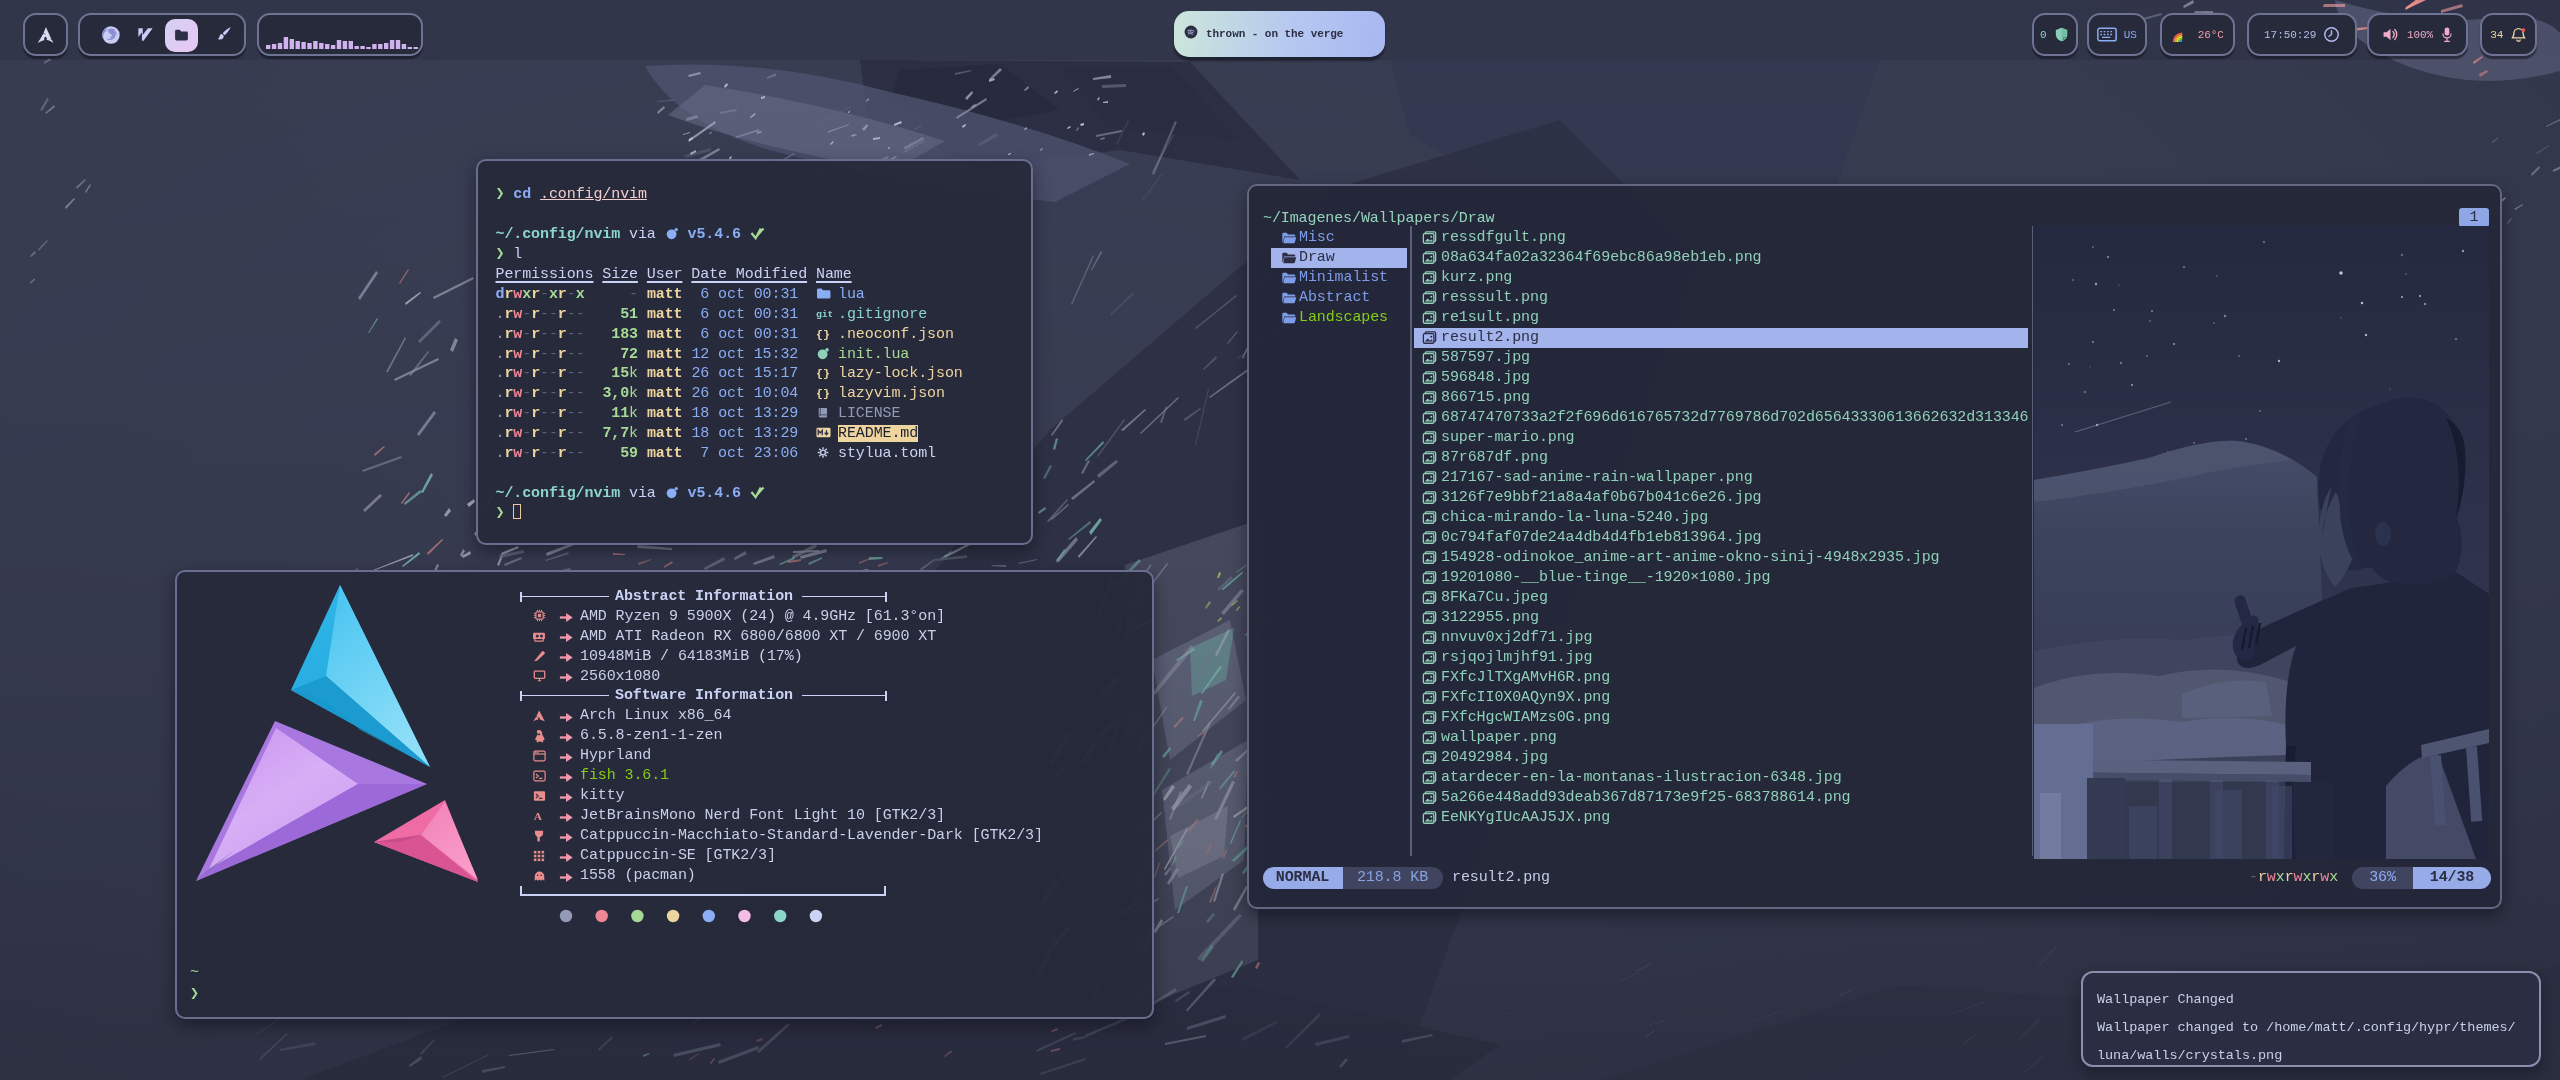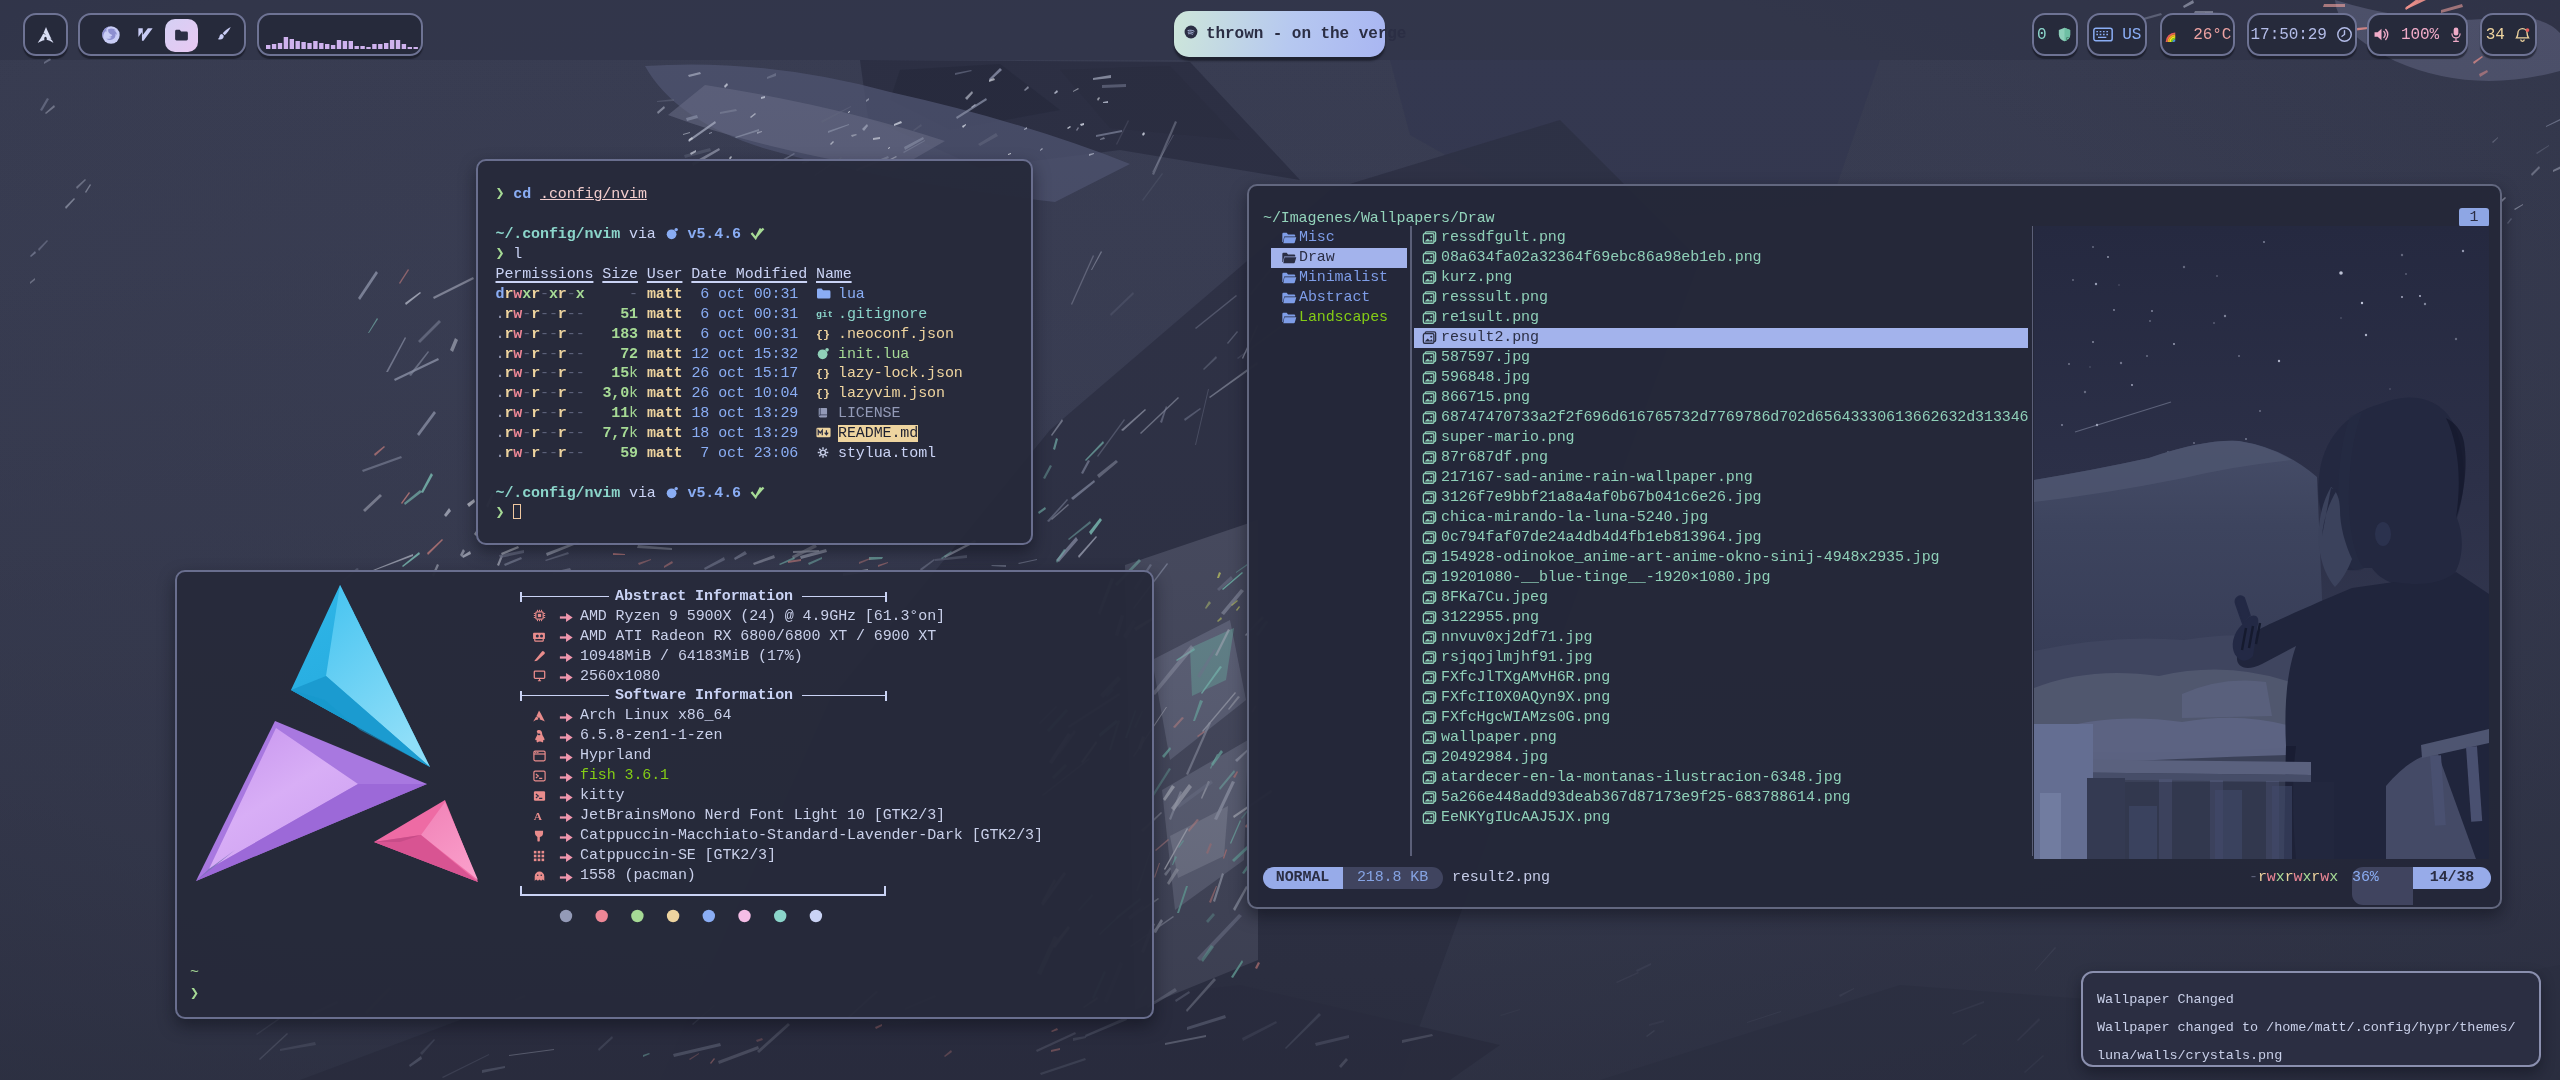--- a/index.html
+++ b/index.html
@@ -1,20 +1,20 @@
 <!DOCTYPE html>
 <html><head><meta charset="utf-8"><style>
 *{margin:0;padding:0;box-sizing:border-box}
 html,body{width:2560px;height:1080px;overflow:hidden;background:#383c51}
 body{font-family:"Liberation Mono",monospace;position:relative}
 .abs{position:absolute}
 .win{position:absolute;background:rgba(38,41,58,0.965);border:2px solid #696e8e;border-radius:10px;box-shadow:0 7px 16px rgba(12,14,24,0.5)}
 .mono{font-size:15px;line-height:19.95px;letter-spacing:-0.1px;white-space:pre;color:#cad3f5}
 .bx{position:absolute;top:13px;height:43px;background:#262a3b;border:2px solid #6e7394;border-radius:13px;box-shadow:0 3px 1px rgba(16,18,28,0.55);display:flex;align-items:center;justify-content:center}
-.bt{font-size:16px;letter-spacing:-0.06px;white-space:pre}
+.bt{font-size:11px;letter-spacing:-0.06px;white-space:pre}
 .g{color:#a6da95}.b{color:#8aadf4}.t{color:#8bd5ca}.y{color:#eed49f}.r{color:#ed8796}
 .fg{color:#cad3f5}.gr{color:#939ab7}.dg{color:#5b6078}.pk{color:#f2cdcd}
 .bo{font-weight:bold}
 u{text-underline-offset:3px;text-decoration-thickness:1.5px}
 .ic{display:inline-block;vertical-align:-2px}
 </style></head>
 <body>
 <svg class="abs" style="left:0;top:0" width="2560" height="1080">
     <defs>
       <radialGradient id="wbase" cx="38%" cy="40%" r="90%">
@@ -1075,18 +1075,18 @@
 <rect x="0" y="556" width="300" height="77" fill="#262b40" opacity="0.4"></rect>
 <rect x="0" y="498" width="59" height="135" fill="#646e92"></rect>
 <rect x="6" y="567" width="21" height="66" fill="#7681a4" opacity="0.75"></rect>
 <path d="M53 552 h38 v81 h-38Z" fill="#343a52"></path>
 <path d="M181 564 h27 v69 h-27Z M238 560 h20 v73 h-20Z M95 580 h28 v53 h-28Z" fill="#424b6b" opacity="0.55"></path>
 </svg>
 <div class="abs" style="left:1262.5px;top:867px;width:80px;height:22px;background:#97abe9;border-radius:11px 0 0 11px;text-align:center"><span class="mono bo" style="color:#2b2e44;line-height:22px">NORMAL</span></div>
 <div class="abs" style="left:1342.5px;top:867px;width:100px;height:22px;background:#40445f;border-radius:0 11px 11px 0;text-align:center"><span class="mono" style="color:#85a3e3;line-height:22px">218.8 KB</span></div>
 <div class="abs mono" style="left:1452px;top:868px;color:#c5cce8">result2.png</div>
 <div class="abs mono" style="left:2249px;top:868px"><span class="dg">-</span><span class="y">r</span><span class="r">w</span><span class="g">x</span><span class="y">r</span><span class="r">w</span><span class="g">x</span><span class="y">r</span><span class="r">w</span><span class="g">x</span></div>
-<div class="abs" style="left:2352px;top:867px;width:61px;height:38px;background:#40445f;border-radius:11px 0 0 11px;"><span class="mono" style="color:#8aadf4;line-height:22px">36%</span></div>
+<div class="abs" style="left:2352px;top:867px;width:61px;height:22px;background:#40445f;border-radius:11px 0 0 11px;text-align:center"><span class="mono" style="color:#8aadf4;line-height:22px">36%</span></div>
 <div class="abs" style="left:2413px;top:867px;width:78px;height:22px;background:#97abe9;border-radius:0 11px 11px 0;text-align:center"><span class="mono bo" style="color:#2b2e44;line-height:22px">14/38</span></div>
 <div class="abs" style="left:2081px;top:971px;width:460px;height:96px;background:rgba(43,46,66,0.97);border:2px solid #8a8fae;border-radius:12px;box-shadow:0 6px 14px rgba(12,14,24,0.45)">
     <div style="position:absolute;left:14px;top:13px;font-size:13.5px;line-height:27.9px;letter-spacing:-0.05px;color:#c8cfe8;white-space:pre">Wallpaper Changed
 Wallpaper changed to /home/matt/.config/hypr/themes/
 luna/walls/crystals.png</div>
   </div>
 </body></html>

